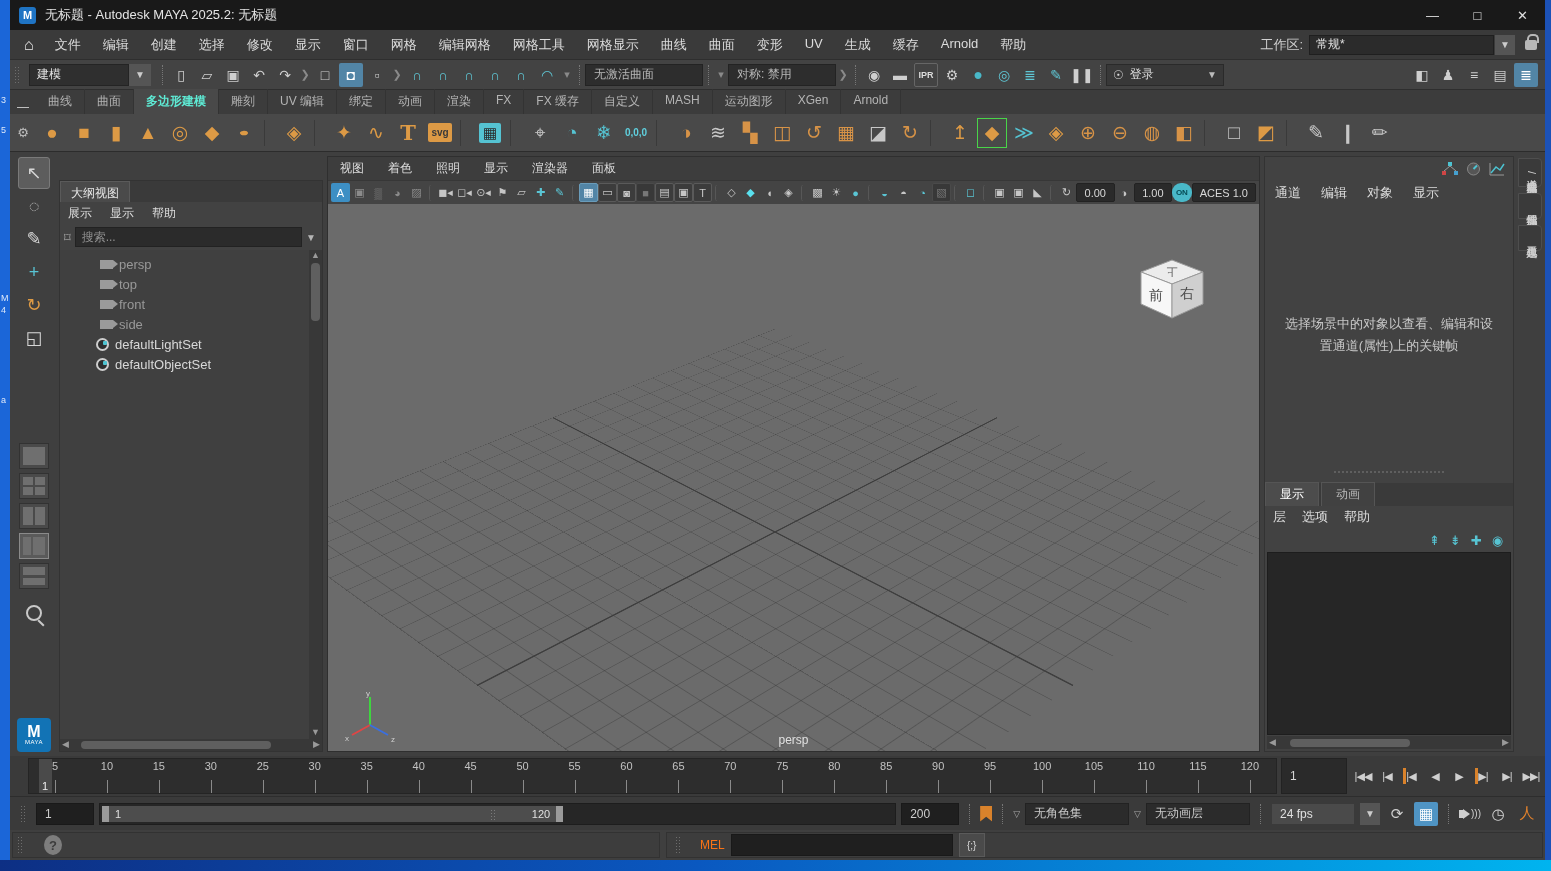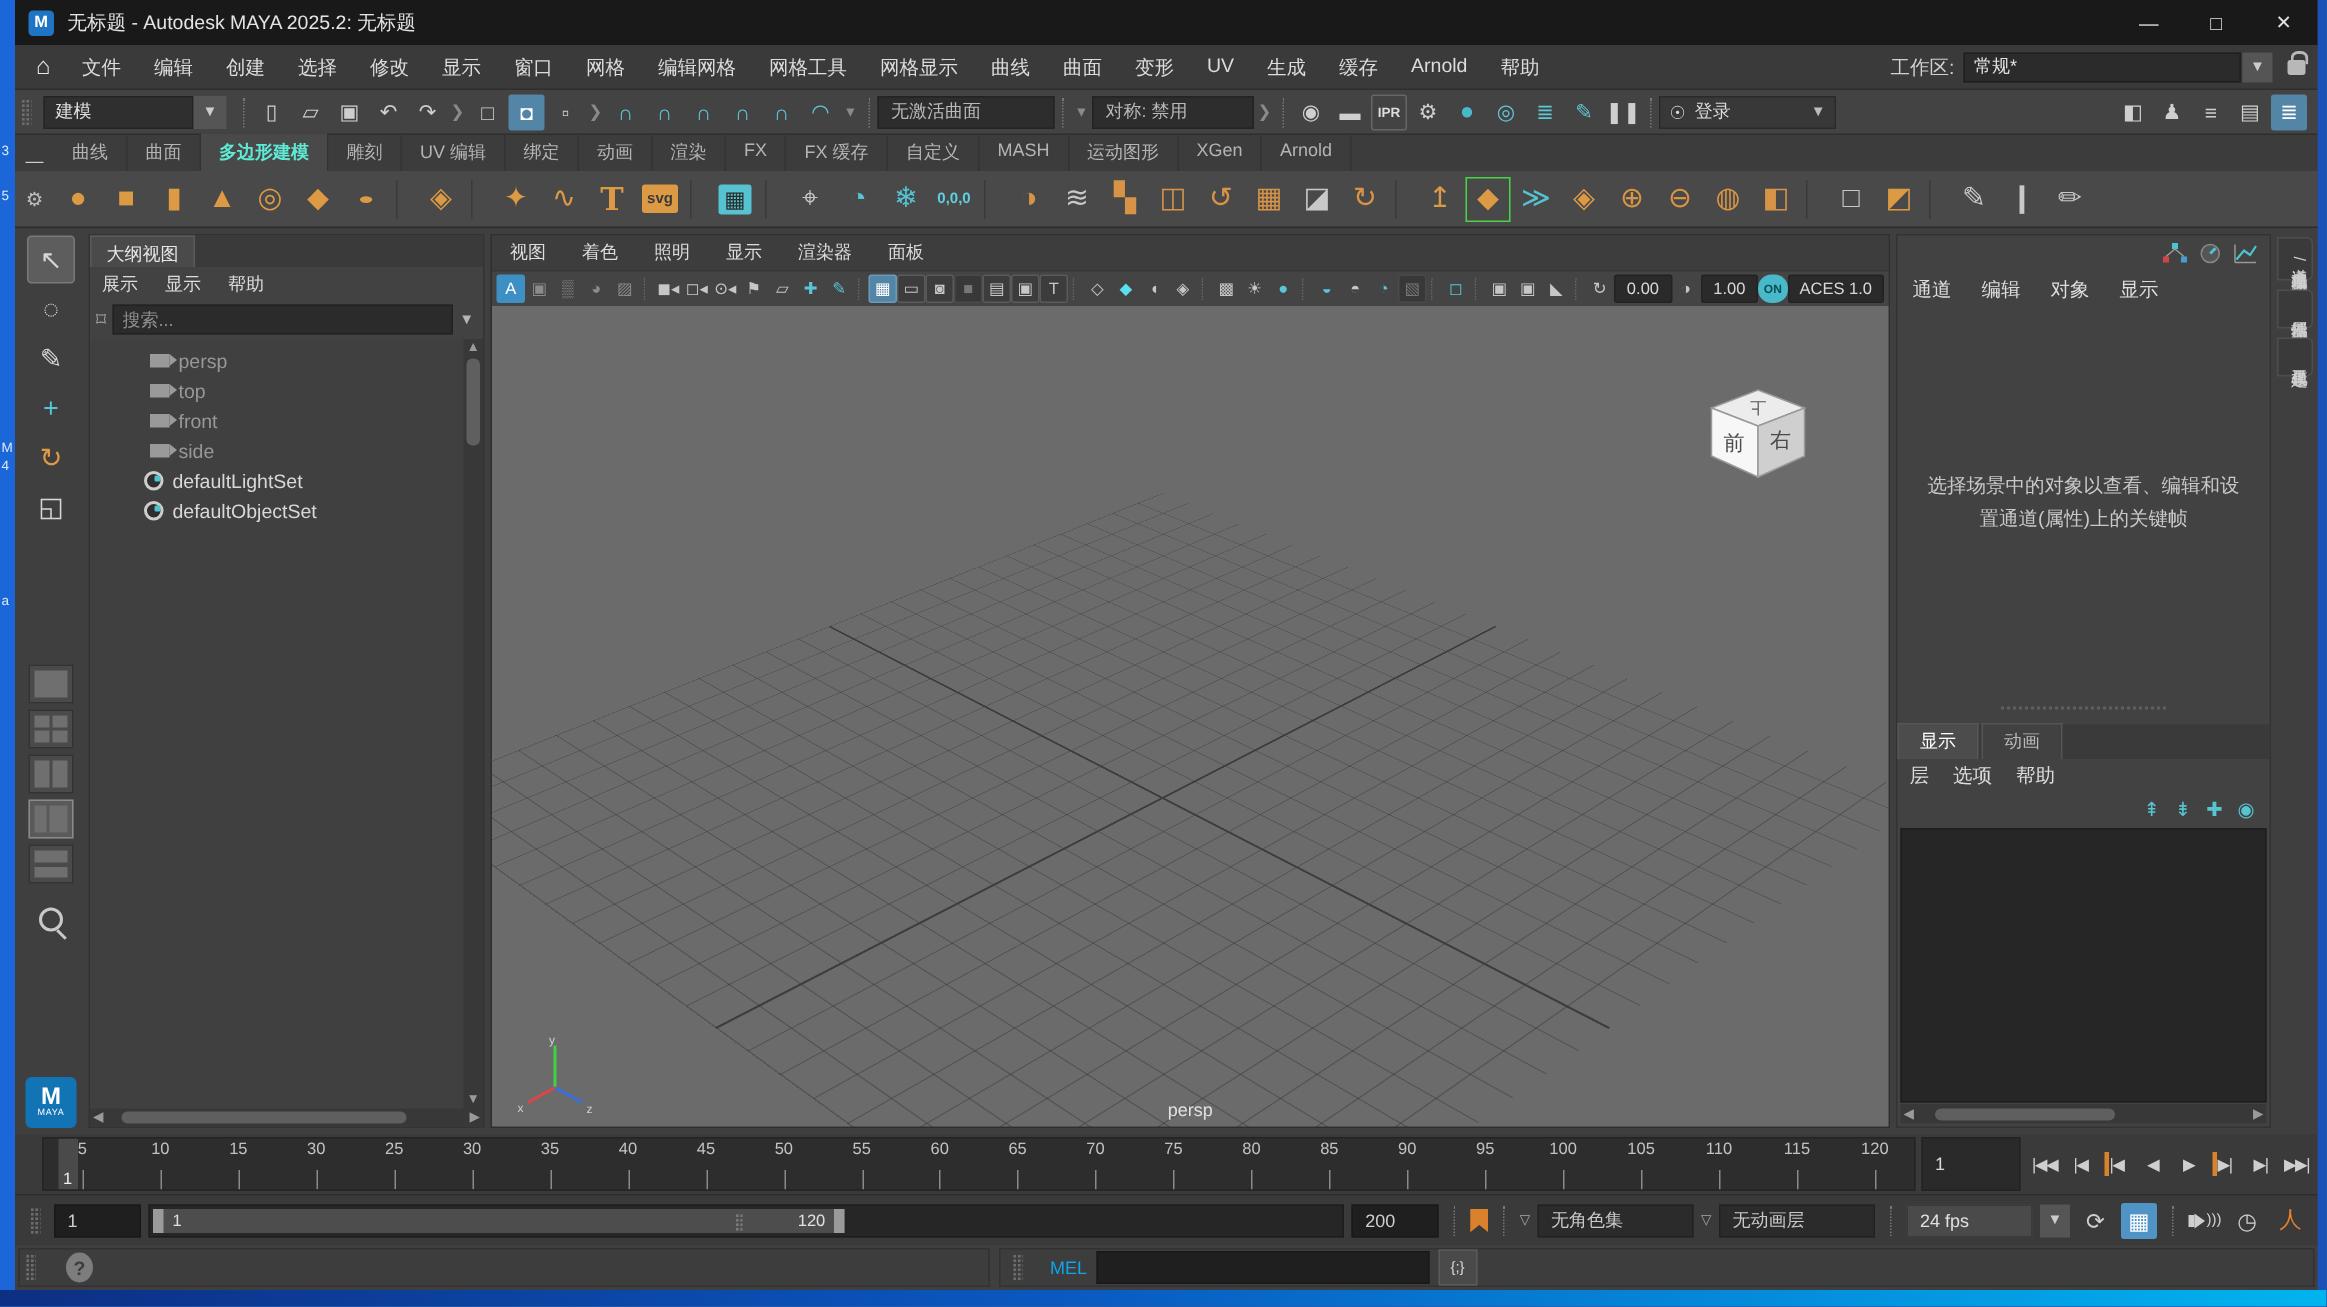--- a/index.html
+++ b/index.html
@@ -103,21 +103,21 @@
   .magnify { width:16px; height:16px; border:2px solid #c9c9c9; border-radius:50%; position:relative; margin:14px 0 0; }
   .magnify:after { content:""; position:absolute; width:2px; height:8px; background:#c9c9c9;
     left:12px; top:12px; transform:rotate(-45deg); }
   .maya-logo { margin-top:auto; width:34px; height:34px; background:#1273b5; border-radius:4px;
     color:#fff; display:flex; flex-direction:column; align-items:center; justify-content:center; }
   .maya-logo b { font-size:16px; line-height:14px; }
   .maya-logo span { font-size:6px; letter-spacing:.5px; }
 
   
   .outliner { width:264px; background:#424242; display:flex; flex-direction:column; flex:0 0 auto;
-    border:1px solid #333; }
+    border:1px solid #333;margin-top:24px; }
   .ol-tabrow { height:21px; display:flex; background:#3a3a3a; }
   .ol-tab { padding:3px 10px; background:#4a4a4a; color:#e6e6e6; font-size:12px;
     border:1px solid #5a5a5a; border-bottom:none; }
   .ol-menus { height:22px; display:flex; align-items:center; padding-left:8px; gap:18px; background:#424242; }
   .ol-menu { color:#dcdcdc; font-size:12px; }
   .ol-search-row { height:26px; display:flex; align-items:center; padding:0 4px; gap:4px; }
   .sel-ic { color:#9f9f9f; font-size:13px; }
   .ol-search { flex:1; height:20px; background:#2b2b2b; border:1px solid #222; color:#cfcfcf;
     padding:0 6px; font-size:12px; font-family:inherit; }
   .ol-search::placeholder { color:#8f8f8f; }
@@ -245,21 +245,21 @@
     border-right:7px solid #cfcfcf; }
   .spk .box { width:4px; height:8px; background:#cfcfcf; }
   .spk .waves { font-size:10px; margin-left:1px; }
 
   
   .cmdline { height:30px; display:flex; gap:6px; padding:2px 2px; background:#3f3f3f; flex:0 0 auto; }
   .helpline { flex:0 0 648px; background:#3d3d3d; border:1px solid #323232; display:flex; align-items:center; }
   .help-ic { width:18px; height:20px; background:#7d7d7d; border-radius:50%; color:#3c3c3c;
     font-weight:bold; font-size:13px; display:flex; align-items:center; justify-content:center; margin-left:16px; }
   .melline { flex:1; background:#3d3d3d; border:1px solid #323232; display:flex; align-items:center; gap:6px; padding:0 4px; }
-  .mel-label { color:#0ea5e9; font-size:12px; margin-left:8px; }
+  .mel-label { color:#f97316; font-size:12px; margin-left:8px; }
   .mel-input { width:222px; height:22px; background:#1f1f1f; border:1px solid #191919; color:#ddd;
     font-family:"DejaVu Sans Mono","Liberation Mono",monospace; padding:0 6px; }
   .mel-result { flex:1; height:22px; background:#1f1f1f; border:1px solid #191919; color:#cfcfcf;
     display:flex; align-items:center; padding-left:8px; font-size:12px; }
   .script-ic { width:26px; height:24px; border:1px solid #5a5a5a; background:#4a4a4a; color:#d8d8d8;
     display:flex; align-items:center; justify-content:center; font-size:10px; }
 </style>
 </head>
 <body>
 

